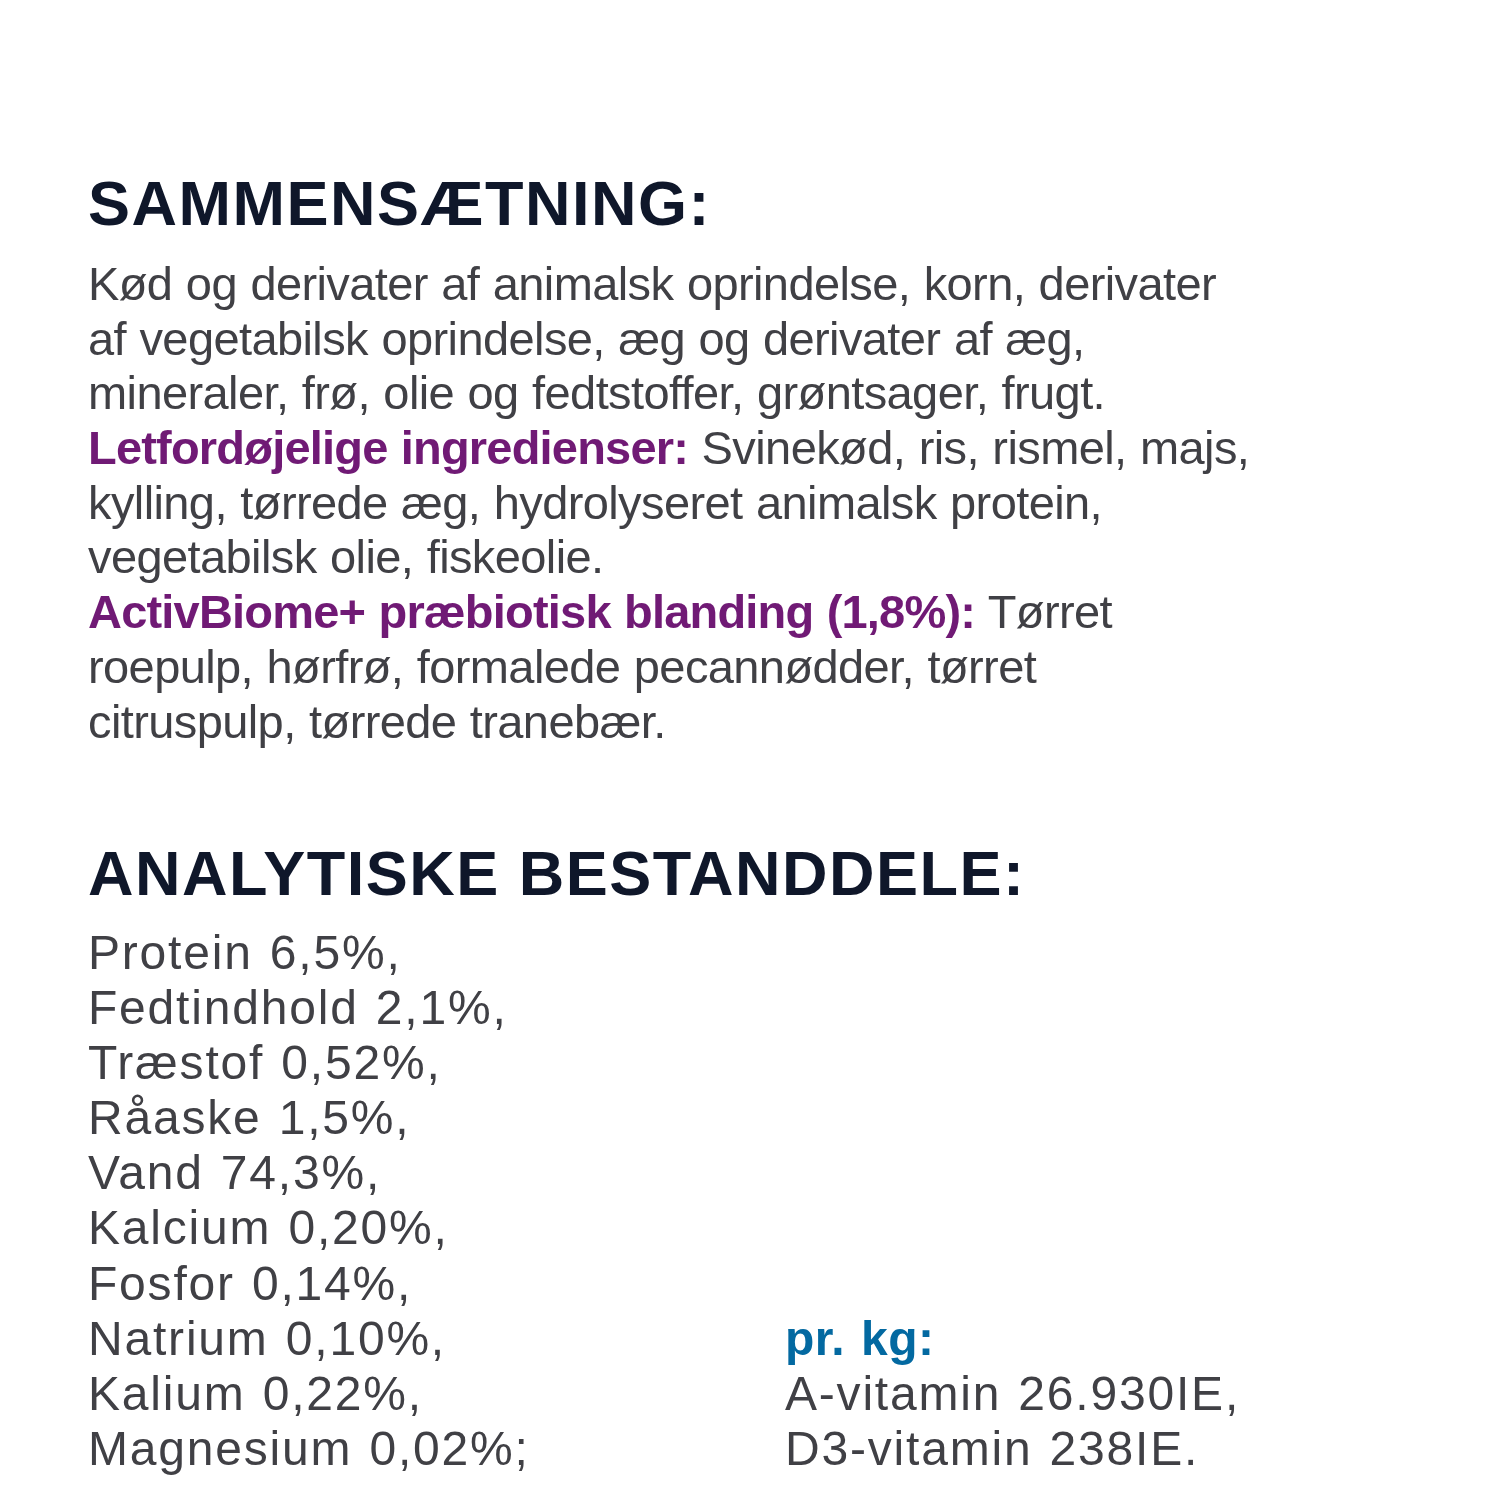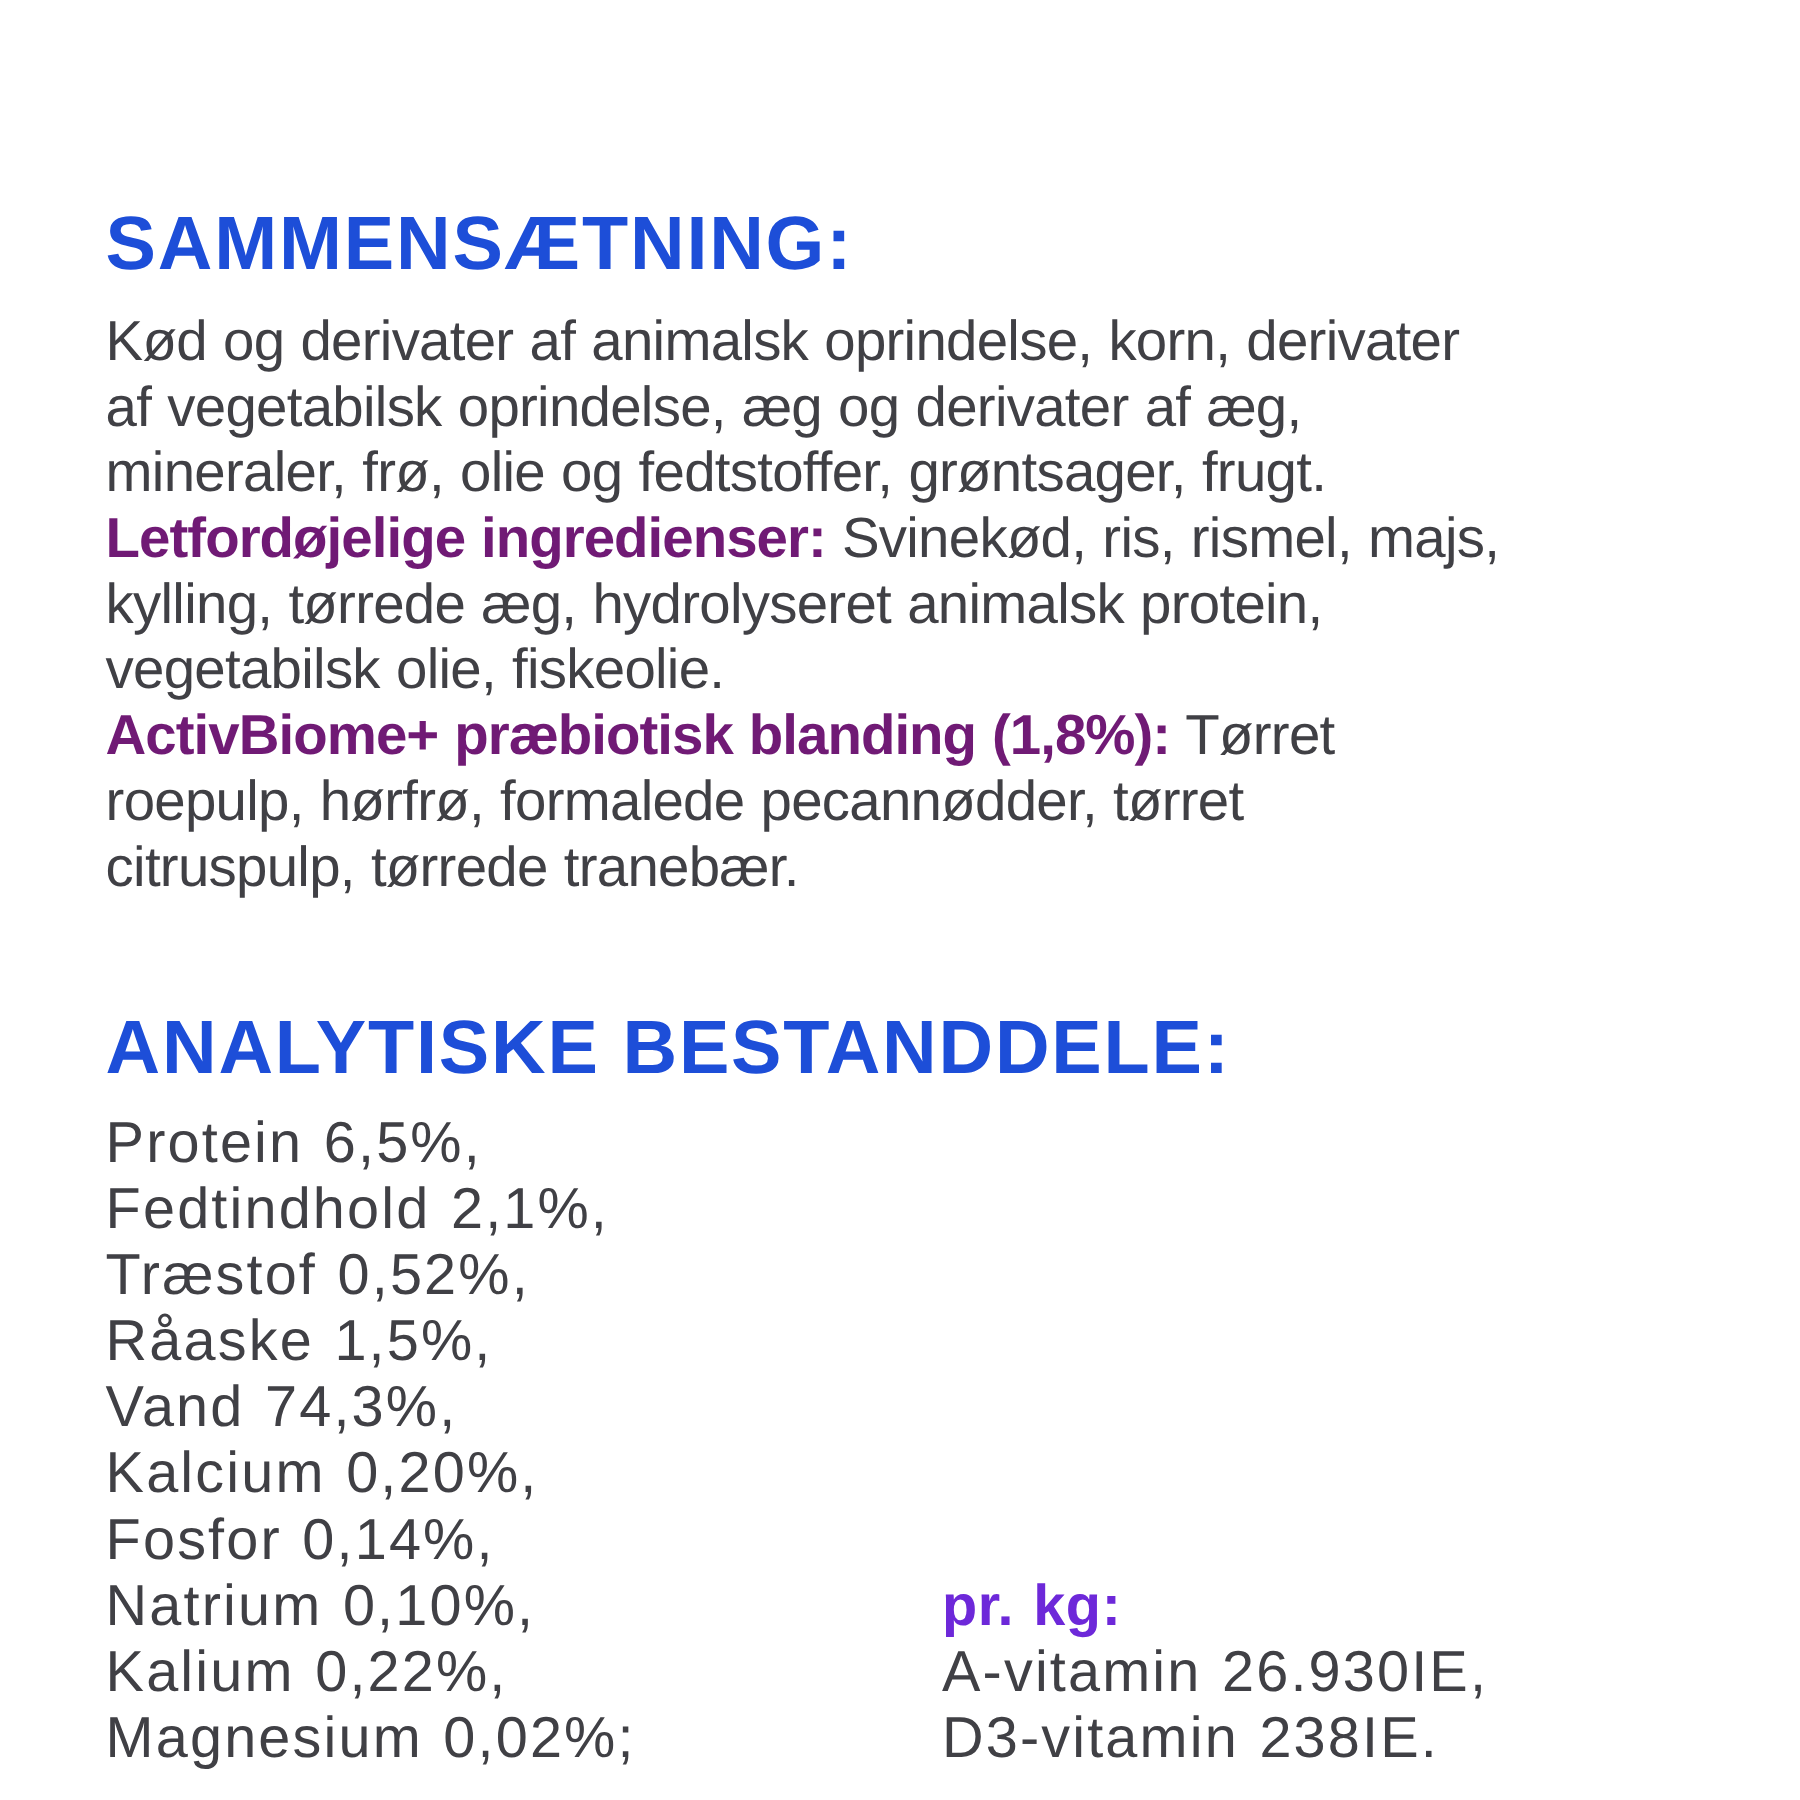--- a/index.html
+++ b/index.html
@@ -16,21 +16,21 @@
       color: #404045;
     }
     .heading {
       position: absolute;
       left: 88px;
       margin: 0;
       font-family: "Liberation Sans", sans-serif;
       font-weight: 700;
       font-size: 63px;
       line-height: 63px;
-      color: #1d4ed8;
+      color: #0f172a;
       letter-spacing: 1.5px;
       white-space: nowrap;
     }
     #h-composition { top: 172px; }
     #h-analysis { top: 842px; text-align: center; }
 
     .composition {
       position: absolute;
       left: 88px;
       top: 257px;
@@ -71,21 +71,21 @@
       left: 785px;
       top: 1311px;
       font-size: 48px;
       line-height: 55.1px;
       letter-spacing: 1.8px;
       word-spacing: 2px;
     }
     .perkg .label {
       display: block;
       font-weight: 700;
-      color: #6d28d9;
+      color: #0369a1;
       letter-spacing: 0.5px;
       height: 55.1px;
     }
     .perkg .row {
       display: block;
       white-space: nowrap;
       height: 55.1px;
     }
   </style>
 </head>

